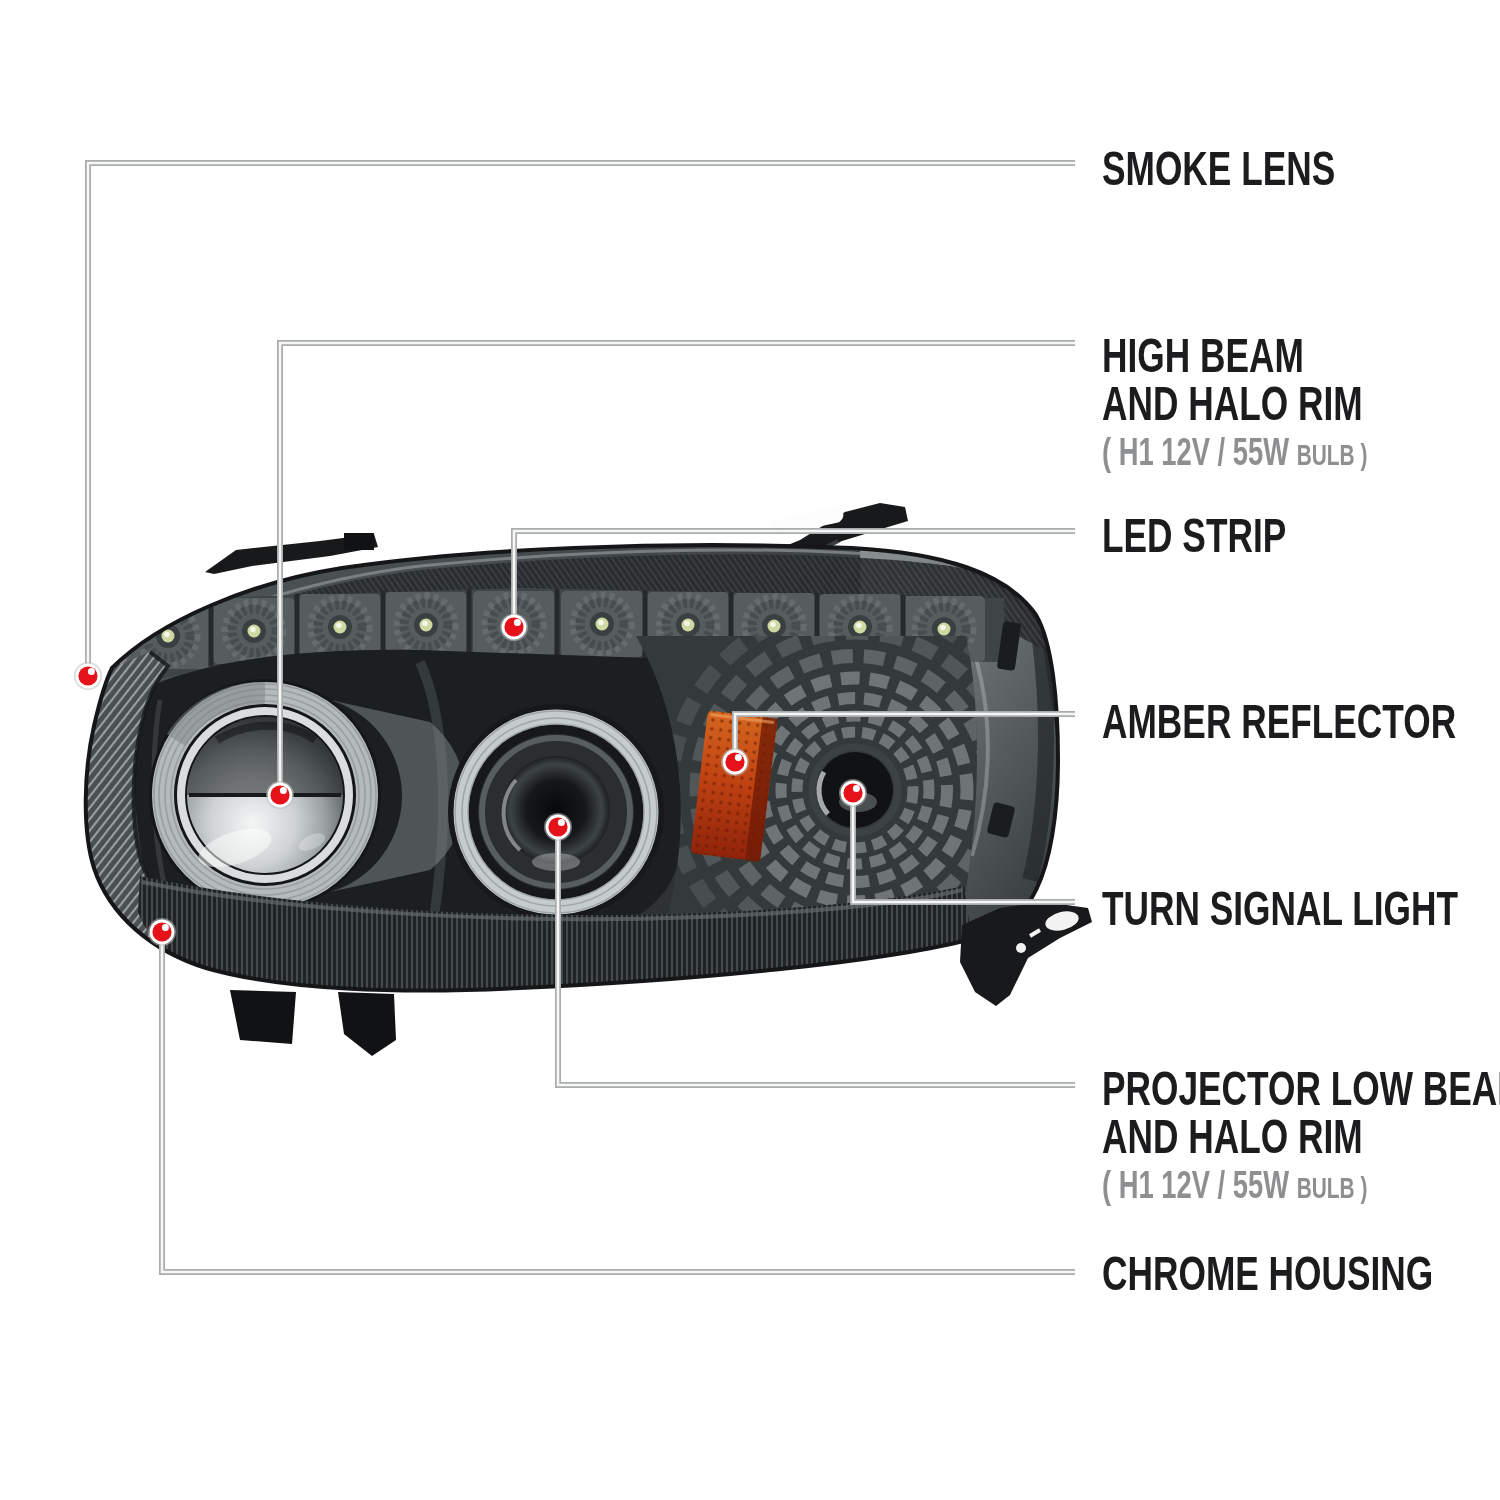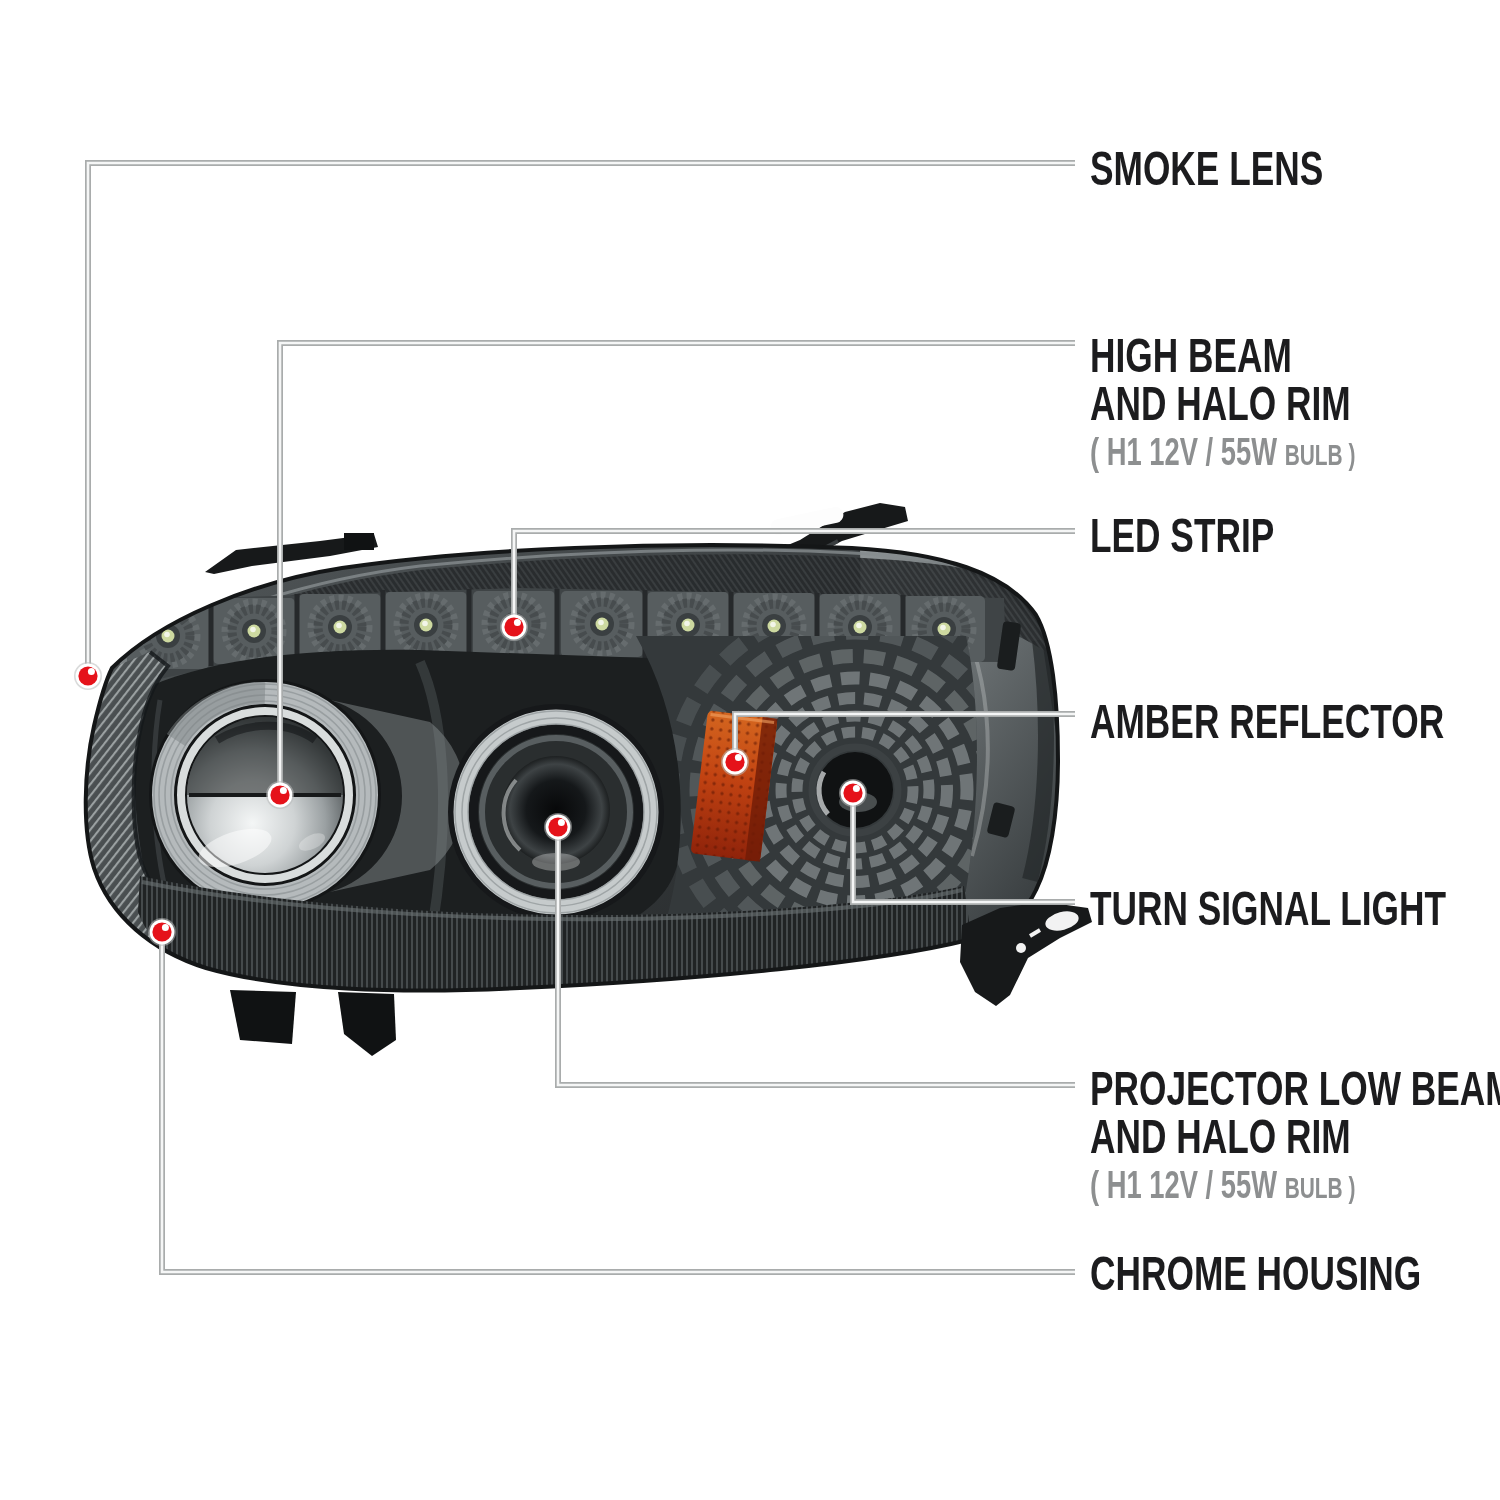--- a/index.html
+++ b/index.html
@@ -1,20 +1,20 @@
 <!DOCTYPE html>
 <html><head>
 <meta charset="utf-8">
 <style>
   html,body{margin:0;padding:0;}
   body{width:1500px;height:1500px;background:#ffffff;position:relative;overflow:hidden;
        font-family:"Liberation Sans","DejaVu Sans",sans-serif;}
   #stage{position:absolute;left:0;top:0;width:1500px;height:1500px;}
   svg{position:absolute;left:0;top:0;}
-  .labels{position:absolute;left:0;top:0;width:1316px;height:1500px;}
+  .labels{position:absolute;left:12px;top:0;width:1316px;height:1500px;}
   .callout{position:absolute;left:1090px;transform:scaleX(.72);transform-origin:left top;
            color:#1c1c1e;font-weight:bold;white-space:nowrap;}
   .callout .l1,.callout .l2{font-size:49px;line-height:48px;letter-spacing:0px;}
   .callout .spec{margin-top:4px;color:#8d8f90;font-size:38px;line-height:42px;font-weight:bold;}
   .callout .spec .sm{font-size:29px;}
   .line-outer{stroke:#a9acac;stroke-width:6;fill:none;}
   .line-inner{stroke:#f5f6f6;stroke-width:2.6;fill:none;}
 </style>
 </head>
 <body>

